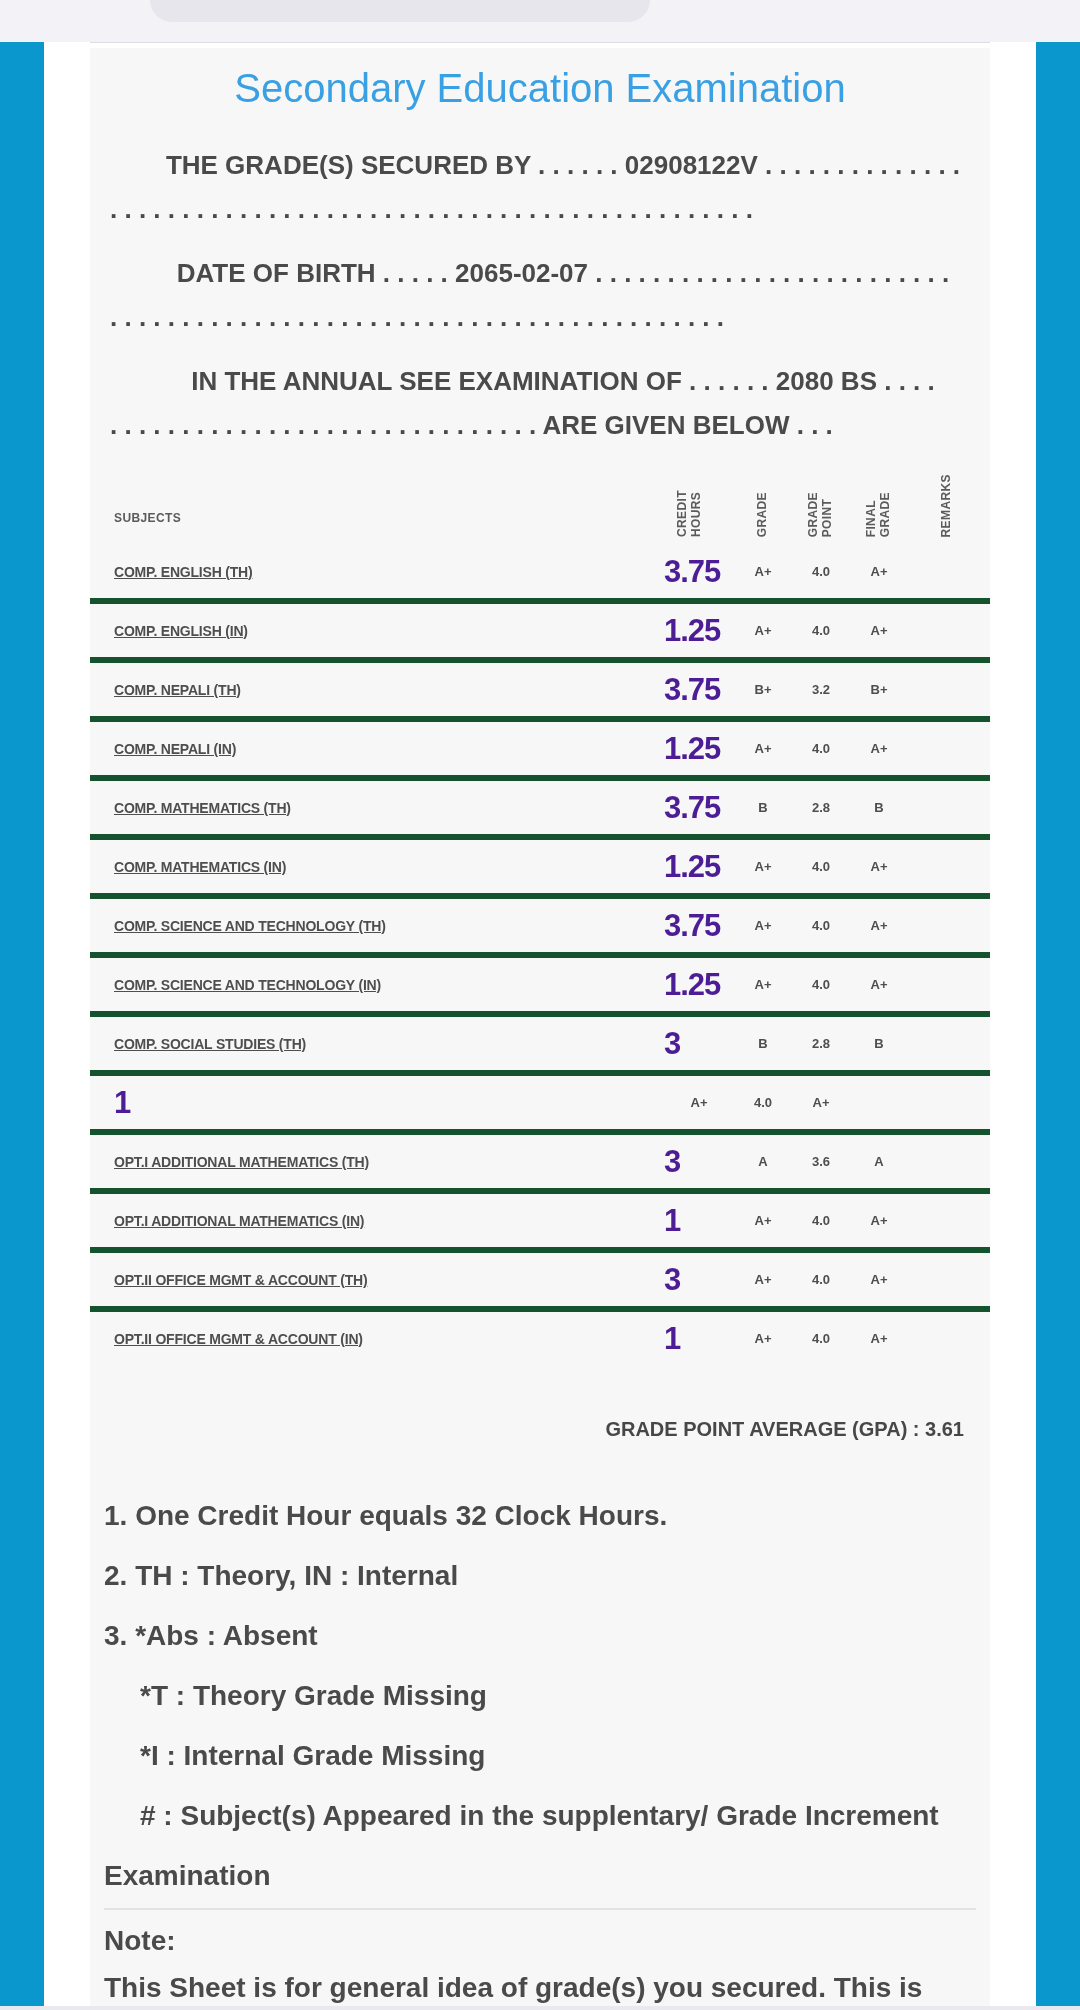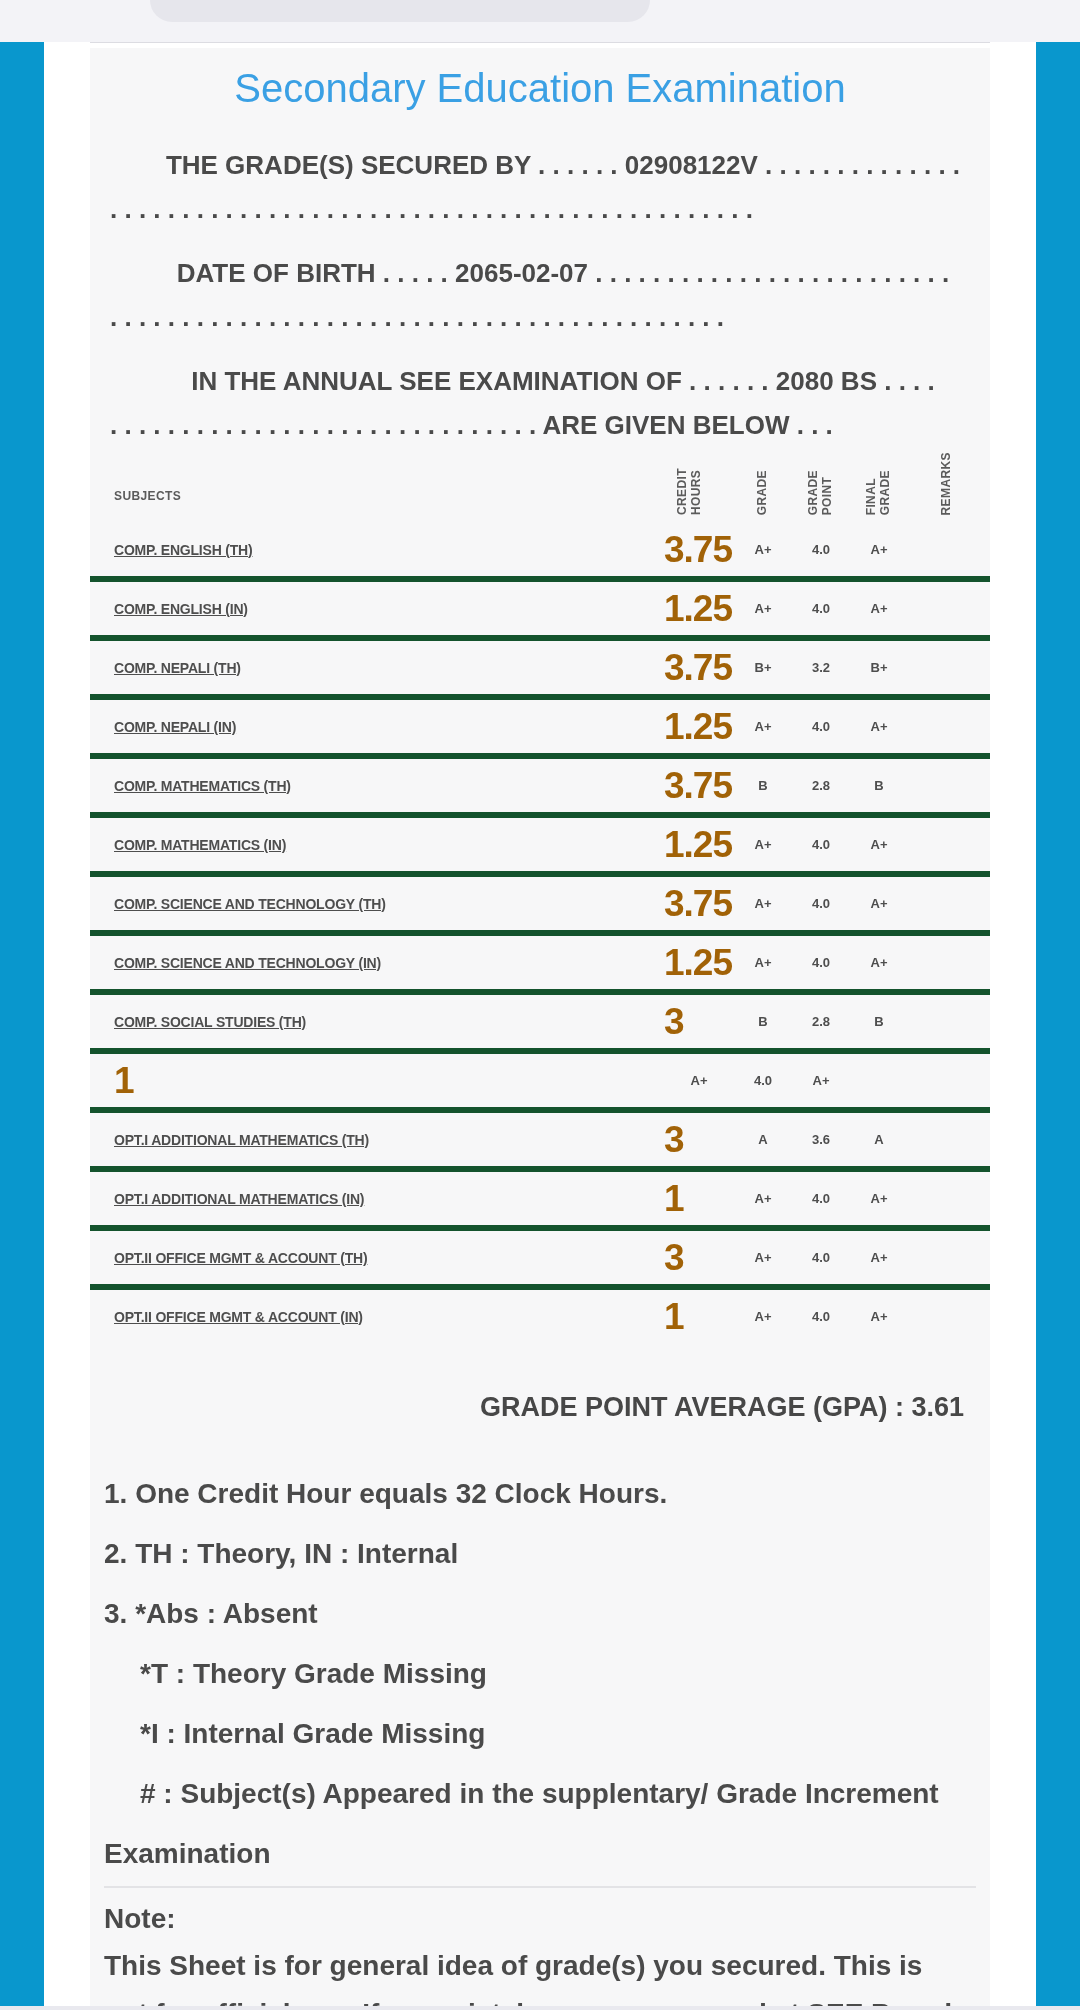--- a/index.html
+++ b/index.html
@@ -17,31 +17,31 @@
   .gutter.l{left:44px}.gutter.r{right:44px}
   .bottomstrip{position:absolute;bottom:0;left:0;width:1080px;height:4px;background:#e9e9ef;}
   
   .card{position:absolute;top:48px;left:90px;width:900px;height:1964px;background:#f7f7f8;overflow:hidden;}
   .title{margin:16px 0 0;text-align:center;font-size:40px;font-weight:400;color:#3aa0e4;line-height:48px;}
   .subtitle{margin:14px 0 0;text-align:center;font-size:33px;font-weight:700;color:#4a4a4a;line-height:40px;letter-spacing:0.5px;}
   .fillp{margin:31px 0 0 20px;font-size:26px;font-weight:700;color:#4a4a4a;line-height:44px;white-space:nowrap;}
   .fillp + .fillp{margin-top:20px;}
   .fillp .ind{padding-left:26px;text-align:center;}
   
-  .thead{position:relative;height:74px;margin-top:2px;}
+  .thead{position:relative;height:74px;margin-top:24px;}
   .subjh{position:absolute;left:24px;bottom:20px;font-size:12px;font-weight:700;color:#5b5b5b;letter-spacing:0.4px;}
   .vlabel{position:absolute;bottom:8px;writing-mode:vertical-rl;transform:rotate(180deg);
           font-size:12px;font-weight:700;color:#5b5b5b;line-height:14px;letter-spacing:0.4px;white-space:pre-line;}
   .v-ch{left:585px}.v-g{left:665px}.v-gp{left:716px}.v-fg{left:774px}.v-rm{left:849px}
   .trow{height:53px;display:grid;grid-template-columns:550px 70px 58px 58px 58px 74px;align-items:center;padding-left:24px;}
   .trow + .trow{border-top:6px solid #14532d;}
   .r-sub{font-size:14px;font-weight:700;color:#4e4e4e;letter-spacing:-0.2px;text-decoration:underline;}
-  .r-ch{font-size:37px;font-weight:700;color:#a16207;letter-spacing:-1px;}
+  .r-ch{font-size:31px;font-weight:700;color:#4c1d95;letter-spacing:-1px;}
   .r-small{font-size:13px;font-weight:700;color:#4e4e4e;text-align:center;}
-  .gpa{margin-top:46px;text-align:right;padding-right:26px;font-size:27px;font-weight:700;color:#474747;line-height:36px;}
+  .gpa{margin-top:46px;text-align:right;padding-right:26px;font-size:20px;font-weight:700;color:#474747;line-height:36px;}
   .notes{margin:46px 0 0 14px;font-size:28px;font-weight:700;color:#4a4a4a;}
   .note-line{line-height:45px;margin-top:15px;}
   .note-line.indent{padding-left:36px;}
   .notebox{margin:10px 14px 0;border-top:2px solid #e3e3e6;padding-top:8px;color:#4a4a4a;}
   .note-label{font-size:28px;font-weight:700;line-height:46px;}
   .note-body{font-size:28px;font-weight:700;line-height:48px;padding-right:4px;}
 </style>
 </head>
 <body>
 

